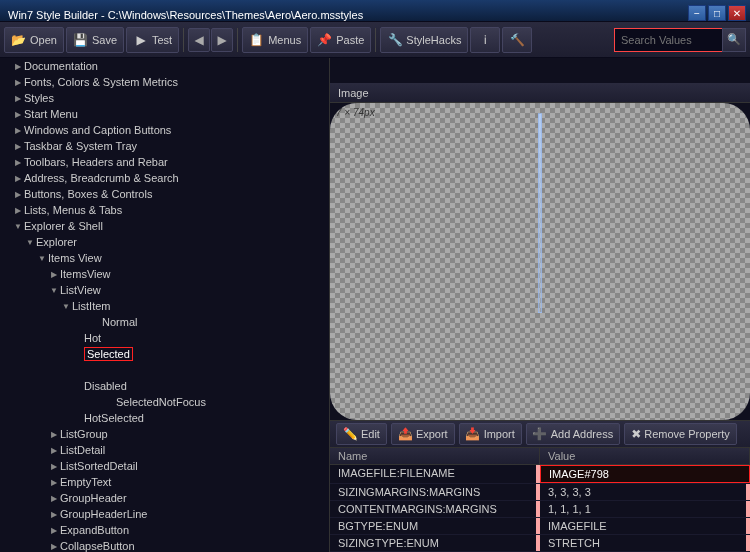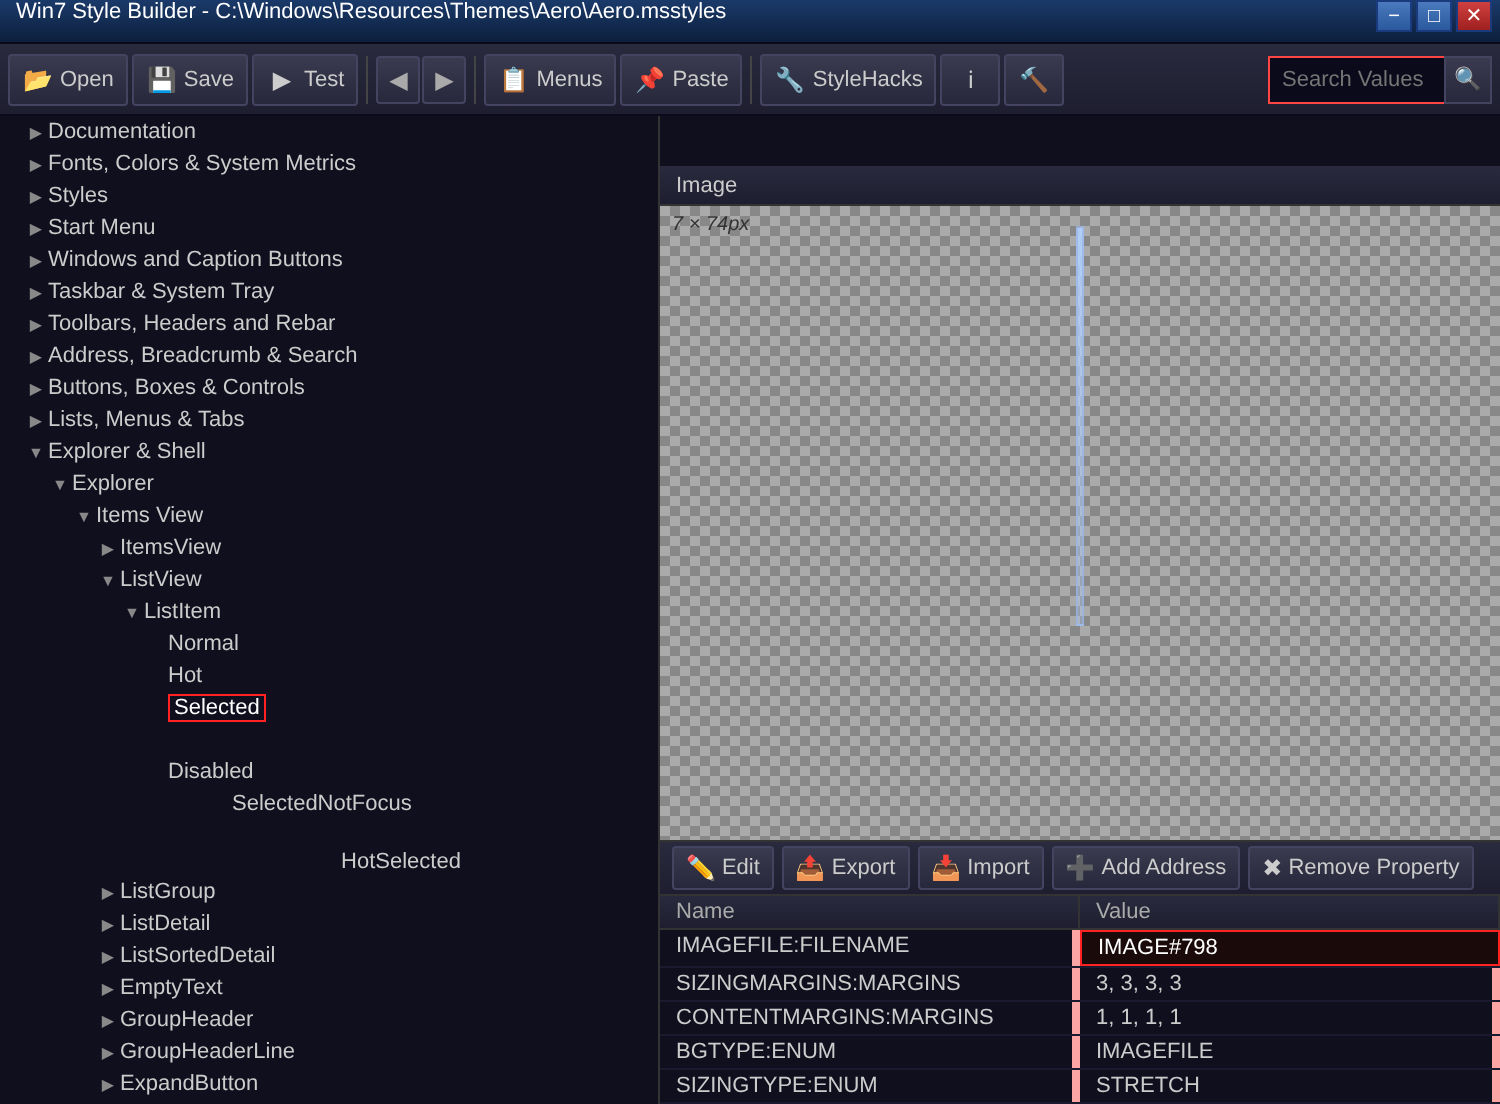--- a/index.html
+++ b/index.html
@@ -11,21 +11,21 @@
       font-size: 11px;
       color: #ddd;
       overflow: hidden;
     }
 
     
     .title-bar {
       background: linear-gradient(to bottom, #1a3a6a, #0d1f3c);
       height: 22px;
       display: flex;
-      align-items: flex-start;
+      align-items: flex-end;
       justify-content: space-between;
       padding: 0 4px;
       border-bottom: 1px solid #0a0a1a;
     }
     .title-bar-text {
       font-size: 11px;
       color: #fff;
       padding-left: 4px;
     }
     .title-bar-controls {
@@ -105,21 +105,21 @@
       display: flex;
       align-items: center;
     }
     .search-input {
       background: #0a0a1a;
       border: 1px solid #ff4444;
       border-right: none;
       color: #ddd;
       padding: 3px 6px;
       height: 24px;
-      width: 88px;
+      width: 108px;
       font-size: 11px;
       outline: none;
     }
     .search-btn {
       width: 24px;
       height: 24px;
       background: linear-gradient(to bottom, #3a3a50, #28283c);
       border: 1px solid #444460;
       display: flex;
       align-items: center;
@@ -206,20 +206,21 @@
       display: flex;
       align-items: center;
     }
     .image-canvas {
       flex: 1;
       background-image: 
         repeating-conic-gradient(#888 0% 25%, #aaa 0% 50%);
       background-size: 10px 10px;
       position: relative;
       overflow: hidden;
+      border-radius: 27px;
     }
     .image-size-label {
       position: absolute;
       top: 4px;
       left: 6px;
       font-size: 10px;
       color: #333;
       font-style: italic;
     }
     
@@ -410,41 +411,41 @@
         <span class="tree-label">ItemsView</span>
       </div>
       <div class="tree-item" style="padding-left: 48px;">
         <span class="tree-arrow">▼</span>
         <span class="tree-label">ListView</span>
       </div>
       <div class="tree-item" style="padding-left: 60px;">
         <span class="tree-arrow">▼</span>
         <span class="tree-label">ListItem</span>
       </div>
-      <div class="tree-item" style="padding-left: 72px;">
+      <div class="tree-item" style="padding-left: 72px; gap: 18px;">
         <span class="tree-arrow"></span>
         <span class="tree-label">Normal</span>
       </div>
       <div class="tree-item" style="padding-left: 72px;">
         <span class="tree-arrow"></span>
         <span class="tree-label">Hot</span>
       </div>
       <div class="tree-item selected highlighted" style="padding-left: 72px;">
         <span class="tree-arrow"></span>
         <span class="tree-label">Selected</span>
       </div>
       <div class="tree-item" style="padding-left: 72px; margin-top: 16px;">
         <span class="tree-arrow"></span>
         <span class="tree-label">Disabled</span>
       </div>
       <div class="tree-item" style="padding-left: 104px;">
         <span class="tree-arrow"></span>
         <span class="tree-label">SelectedNotFocus</span>
       </div>
-      <div class="tree-item" style="padding-left: 72px; flex-direction: column;">
+      <div class="tree-item" style="padding-left: 72px;">
         <span class="tree-arrow"></span>
         <span class="tree-label">HotSelected</span>
       </div>
       <div class="tree-item" style="padding-left: 48px;">
         <span class="tree-arrow">▶</span>
         <span class="tree-label">ListGroup</span>
       </div>
       <div class="tree-item" style="padding-left: 48px;">
         <span class="tree-arrow">▶</span>
         <span class="tree-label">ListDetail</span>

